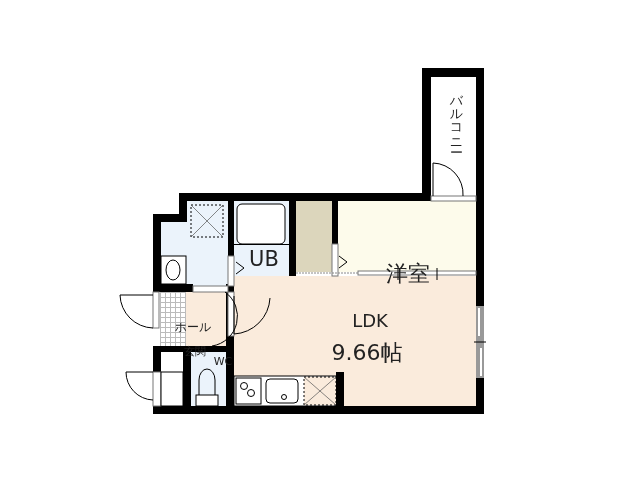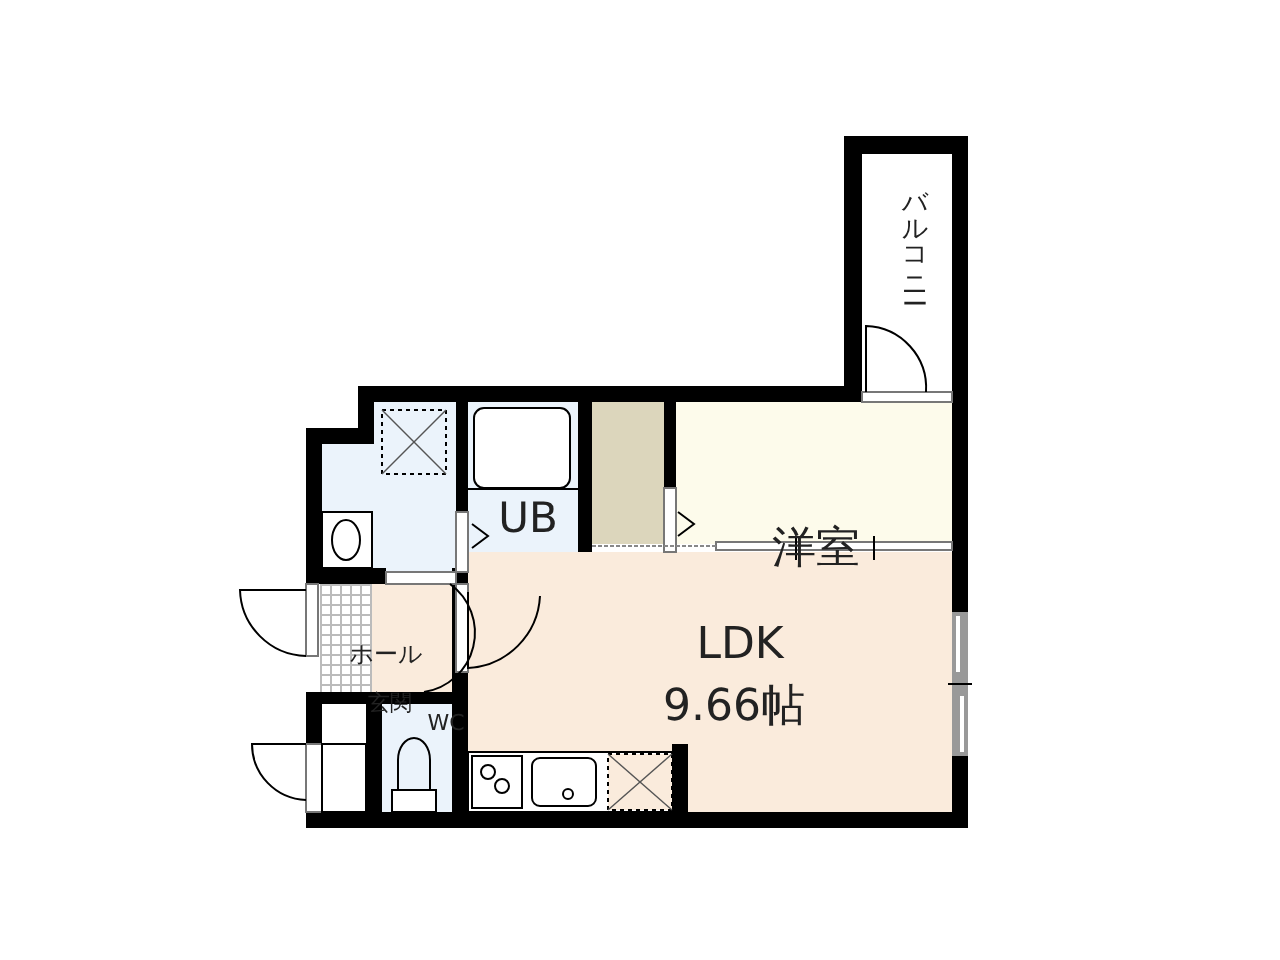--- a/index.html
+++ b/index.html
@@ -97,17 +97,17 @@
   <rect x="266" y="379" width="32" height="24" rx="4" fill="none" stroke="#000" stroke-width="1"></rect>
   <circle cx="284" cy="397" r="2.5" fill="none" stroke="#000" stroke-width="1"></circle>
   <rect x="304" y="377" width="32" height="28" fill="#faebdc" stroke="#000" stroke-width="1" stroke-dasharray="2,2"></rect>
   <line x1="304" y1="377" x2="336" y2="405" stroke="#555" stroke-width="0.7"></line>
   <line x1="336" y1="377" x2="304" y2="405" stroke="#555" stroke-width="0.7"></line>
 </svg>
 
 <div class="label" style="left:443px;top:86px;width:20px;font-size:13px;line-height:14px;writing-mode:vertical-rl;">バルコニー</div>
 <div class="label" style="left:368px;top:224px;width:80px;font-size:22px;margin-top:35px;">洋室</div>
 <div class="label" style="left:242px;top:247px;width:44px;font-size:21px;">UB</div>
-<div class="label" style="left:320px;top:310px;width:100px;font-size:22px;">LDK</div>
+<div class="label" style="left:320px;top:310px;width:100px;font-size:18px;">LDK</div>
 <div class="label" style="left:312px;top:338px;width:110px;font-size:22px;">9.66帖</div>
 <div class="label" style="left:172px;top:306px;width:46px;font-size:11px;margin-top:38px;">玄関</div>
 <div class="label" style="left:168px;top:319px;width:50px;font-size:12px;">ホール</div>
 <div class="label" style="left:206px;top:355px;width:34px;font-size:11px;text-align:center;">WC</div>
 
 </body></html>

